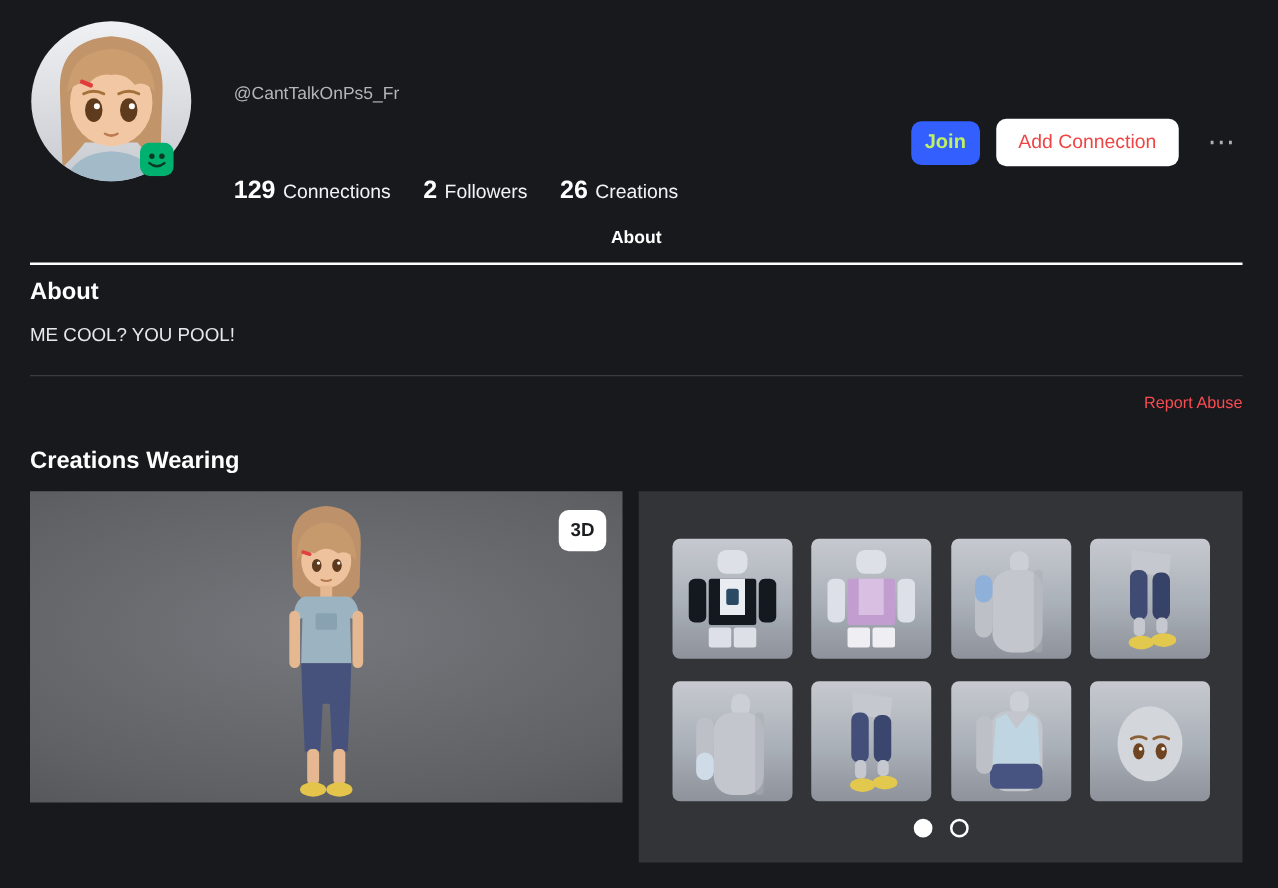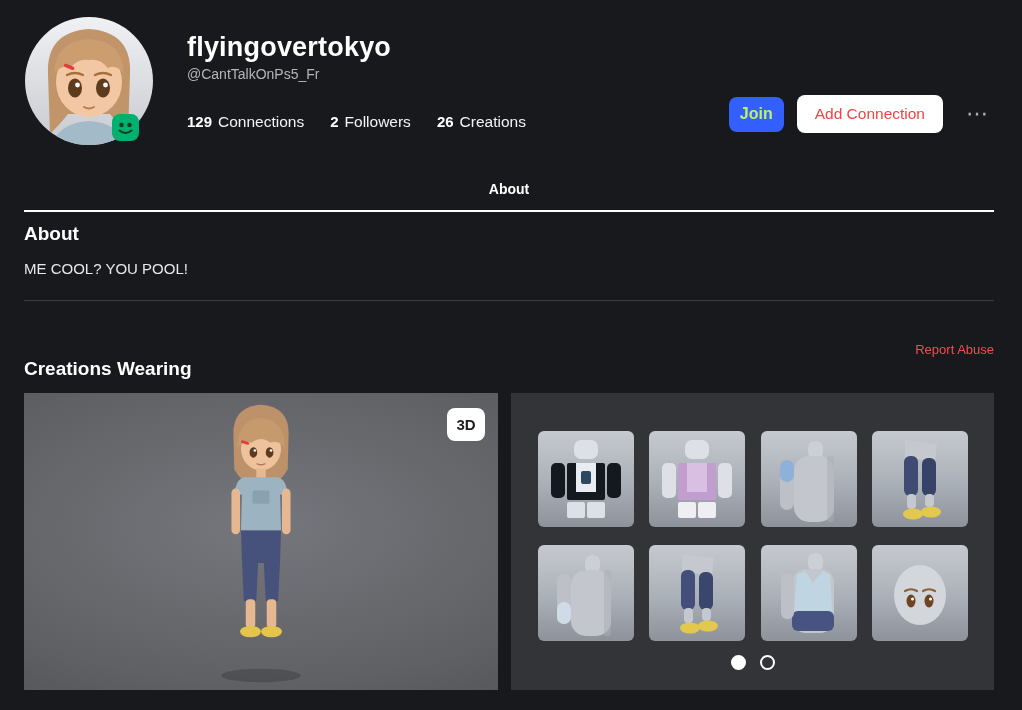--- a/index.html
+++ b/index.html
@@ -17,21 +17,21 @@
   .avatar { position:absolute; left:24px; top:16px; width:130px; height:130px; cursor:pointer; }
   .avatar svg.avatar-img { display:block; width:130px; height:130px; }
   .presence-badge { position:absolute; left:88px; top:98px; width:27px; height:27px; display:block; }
   .presence-badge svg { display:block; width:27px; height:27px; }
 
   .username { position:absolute; left:187px; top:32px; font-size:27px; font-weight:800; letter-spacing:.2px; }
   .handle   { position:absolute; left:187px; top:66px; font-size:14px; color:#b4b6b8; }
 
   .stats { position:absolute; left:187px; top:113px; display:flex; gap:26px; align-items:center; }
   .stat  { display:flex; gap:6px; align-items:baseline; cursor:pointer; }
-  .stat-value { font-size:15px; font-weight:700; }
+  .stat-value { font-size:20px; font-weight:700;margin-top:28px; }
   .stat-label { font-size:15.5px; font-weight:400; color:#f2f3f4; }
 
   .actions { position:absolute; right:28px; top:95px; height:38px; display:flex; align-items:center; gap:13px; }
   .btn-join {
     height:35px; padding:0 11px; border:none; border-radius:8px;
     background:var(--accent-blue,#335fff); color:#bef264; font-family:inherit;
     font-size:16px; font-weight:700; cursor:pointer;
   }
   .btn-add {
     height:38px; padding:0 18px; border:none; border-radius:8px;
@@ -50,27 +50,27 @@
     flex:1; display:flex; align-items:center; justify-content:center;
     font-size:14px; font-weight:700; color:#c3c5c7; cursor:pointer; position:relative;
   }
   .tab.active { color:#ffffff; }
   .tab.active::after { content:""; position:absolute; left:0; right:0; bottom:-1px; height:2px; background:#fff; }
 
   
   .about-heading { position:absolute; left:24px; top:223px; font-size:19px; font-weight:800; }
   .bio     { position:absolute; left:24px; top:260px; font-size:15px; color:#e6e8ea; }
   .divider { position:absolute; left:24px; right:28px; top:300px; border-top:1px solid #3a3c3f; }
-  .report  { position:absolute; right:28px; top:314px; font-size:13px; color:var(--report-red,#f74b52); cursor:pointer; text-decoration:none;margin-top:28px; }
+  .report  { position:absolute; right:28px; top:314px; font-size:13px; color:var(--report-red,#f74b52); cursor:pointer; text-decoration:none; }
 
   
   .wearing-heading { position:absolute; left:24px; top:358px; font-size:19px; font-weight:800; }
 
   .viewer {
-    position:absolute; left:24px; top:393px; width:474px; height:297px;
+    position:absolute; left:24px; top:393px; width:474px; height:249px;
     background:radial-gradient(120% 95% at 50% 45%, #75777c 0%, #5f6165 55%, #46484c 100%);
     overflow:hidden; cursor:grab;
   }
   .model { position:absolute; left:50%; top:6px; height:286px; transform:translateX(-50%); }
   .btn-3d {
     position:absolute; top:15px; right:13px; width:38px; height:33px;
     background:#fff; color:#1b1d1f; border:none; border-radius:8px;
     font-family:inherit; font-size:15px; font-weight:700; cursor:pointer;
     display:flex; align-items:center; justify-content:center;
   }
@@ -126,21 +126,20 @@
     <span class="presence-badge">
       <svg viewBox="0 0 27 27" aria-hidden="true">
         <rect width="27" height="27" rx="8" style="fill:var(--online-green,#00b06f)"></rect>
         <circle cx="9.5" cy="11" r="2.2" fill="#083b22"></circle>
         <circle cx="17.5" cy="11" r="2.2" fill="#083b22"></circle>
         <path d="M7.5 16.5 Q13.5 21.5 19.5 16.5" stroke="#083b22" stroke-width="2" fill="none" stroke-linecap="round"></path>
       </svg>
     </span>
   </div>
 
-  <h1 class="username">flyingovertokyo</h1>
   <div class="handle">@CantTalkOnPs5_Fr</div>
 
   <div class="stats">
     <div class="stat">
       <span class="stat-value">129</span>
       <span class="stat-label">Connections</span>
     </div>
     <div class="stat">
       <span class="stat-value">2</span>
       <span class="stat-label">Followers</span>

